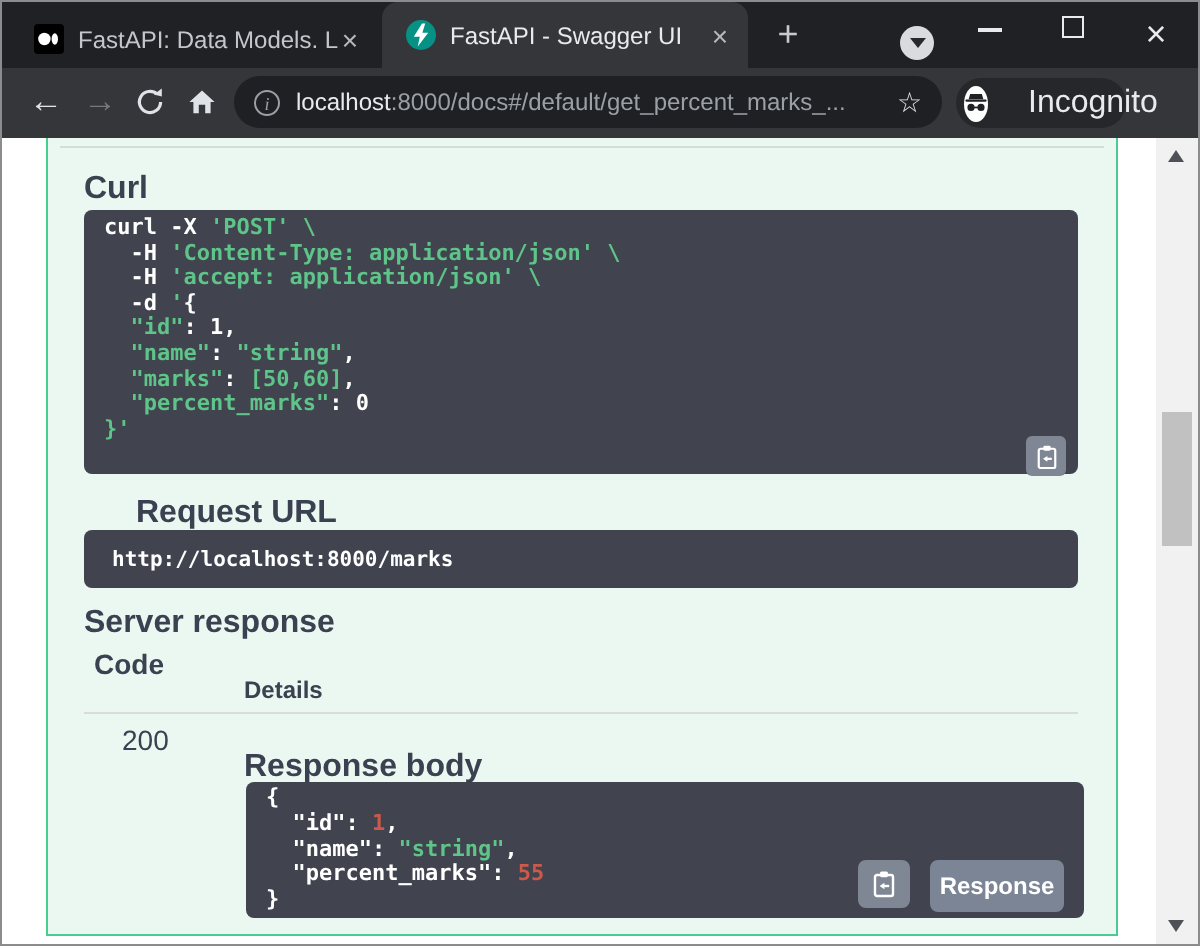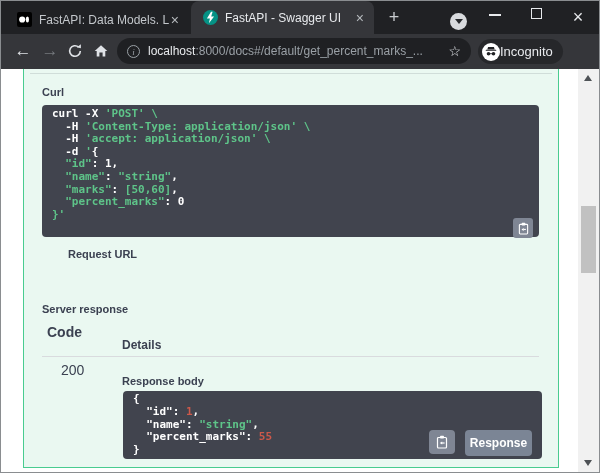--- a/index.html
+++ b/index.html
@@ -32,29 +32,29 @@
         display:flex;align-items:center;padding:0 10px;}
   .info-icon{width:13px;height:13px;border:1.5px solid var(--chrome-muted);border-radius:50%;color:var(--chrome-muted);
         font-size:9px;line-height:12px;text-align:center;flex:0 0 auto;font-style:italic;font-family:"Liberation Serif",serif;}
   .url{margin-left:8px;font-size:12px;white-space:nowrap;overflow:hidden;flex:1;}
   .url-host{color:var(--chrome-text);}
   .url-path{color:var(--chrome-muted);}
   .star{margin-left:auto;color:#dee1e6;font-size:14px;flex:0 0 auto;}
   .incog{position:absolute;left:477px;top:5px;width:85px;height:25px;border-radius:13px;background:#26272a;
         display:flex;align-items:center;padding:0 9px 0 4px;}
   .incog-circle{width:18px;height:18px;border-radius:50%;background:#fff;display:flex;align-items:center;justify-content:center;}
-  .incog-label{margin-left:0;font-size:13px;color:var(--chrome-text);}
+  .incog-label{margin-left:20px;font-size:16px;color:var(--chrome-text);}
   .menudots{position:absolute;left:574px;top:40px;width:14px;height:20px;display:flex;flex-direction:column;align-items:center;justify-content:center;gap:2px;}
   .menudots i{width:3px;height:3px;border-radius:50%;background:#dfe2e6;}
   
   .content{position:absolute;left:0;top:68px;width:100%;height:403px;background:var(--page-bg);}
   .cutoff-band{position:absolute;left:37px;top:0;width:500px;height:3px;background:#3b3e46;}
   .panel{position:absolute;left:22px;top:0;width:536px;height:399px;background:var(--panel-bg);
         border-left:1px solid var(--accent-green);border-right:1px solid var(--accent-green);border-bottom:1px solid var(--accent-green);}
-  .label{position:absolute;font-size:11px;font-weight:600;color:var(--heading-color);}
+  .label{position:absolute;font-size:16px;font-weight:600;color:var(--heading-color);}
   .codeblock{position:absolute;background:var(--code-bg);border-radius:4px;
         font-family:"DejaVu Sans Mono",monospace;font-size:11px;font-weight:bold;color:#fff;overflow:hidden;}
   .codeblock div{white-space:pre;}
   .curl-block{left:18px;top:36px;width:497px;height:132px;padding:3px 10px;line-height:12.6px;}
   .requrl-block{left:18px;top:196px;width:497px;height:29px;display:flex;align-items:center;padding:0 14px;
         background:var(--code-bg);border-radius:4px;position:absolute;
         font-family:"DejaVu Sans Mono",monospace;font-size:10.5px;font-weight:bold;color:#fff;}
   .resp-block{left:99px;top:322px;width:419px;height:68px;padding:2px 10px;line-height:12.8px;}
   .tok-w{color:#fff;}
   .tok-g{color:var(--code-green);}
@@ -166,20 +166,21 @@
       <div class="copybtn curl-copy">
         <svg width="11" height="13" viewBox="0 0 12 14">
           <rect x="1.5" y="2.5" width="9" height="10.5" rx="1" fill="none" stroke="#fff" stroke-width="1.2"></rect>
           <rect x="4" y="0.8" width="4" height="2.8" rx="0.8" fill="#fff"></rect>
           <polygon points="3.8,8 6.2,6.4 6.2,9.6" fill="#fff"></polygon>
           <rect x="6" y="7.4" width="2.6" height="1.2" fill="#fff"></rect>
         </svg>
       </div>
 
       <div class="label" style="left:18px;top:179px;padding-left:26px;">Request URL</div>
+      <div class="requrl-block">http://localhost:8000/marks</div>
 
       <div class="label" style="left:18px;top:234px;">Server response</div>
 
       <div class="code-header">Code</div>
       <div class="details-header">Details</div>
       <div class="tbl-divider"></div>
 
       <div class="resp-code">200</div>
       <div class="label" style="left:98px;top:306px;">Response body</div>
       <div class="codeblock resp-block">

